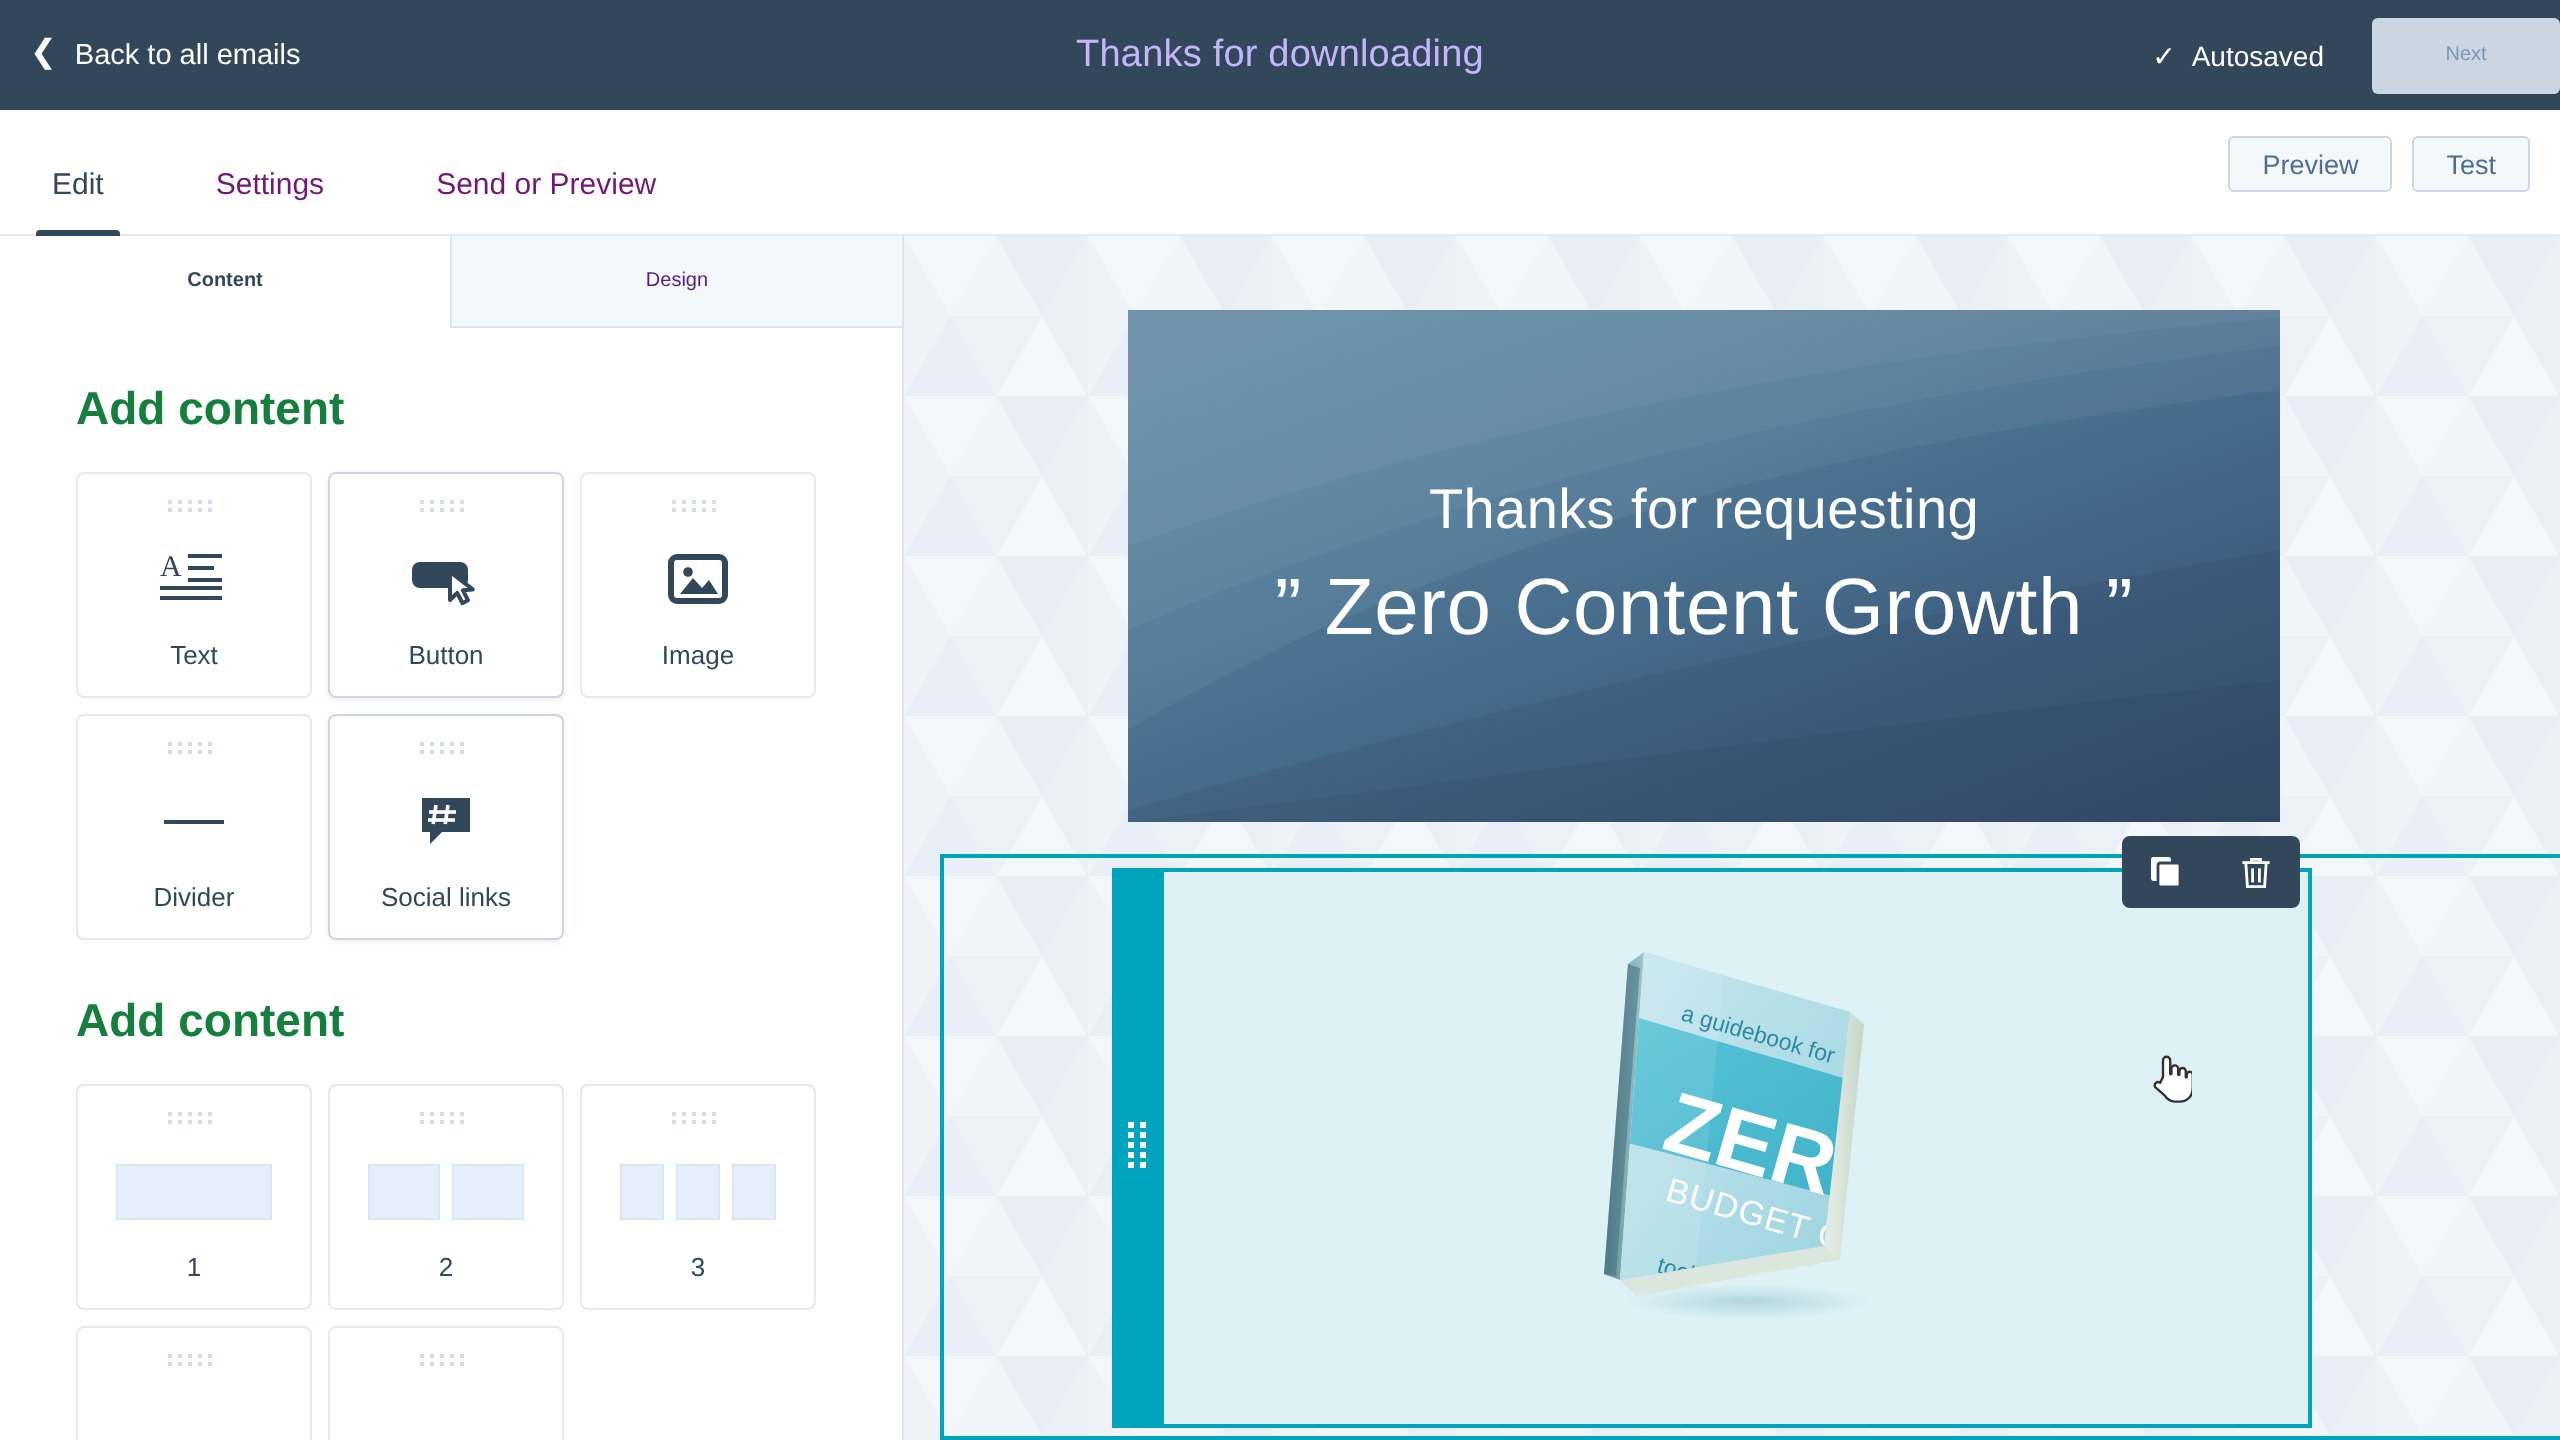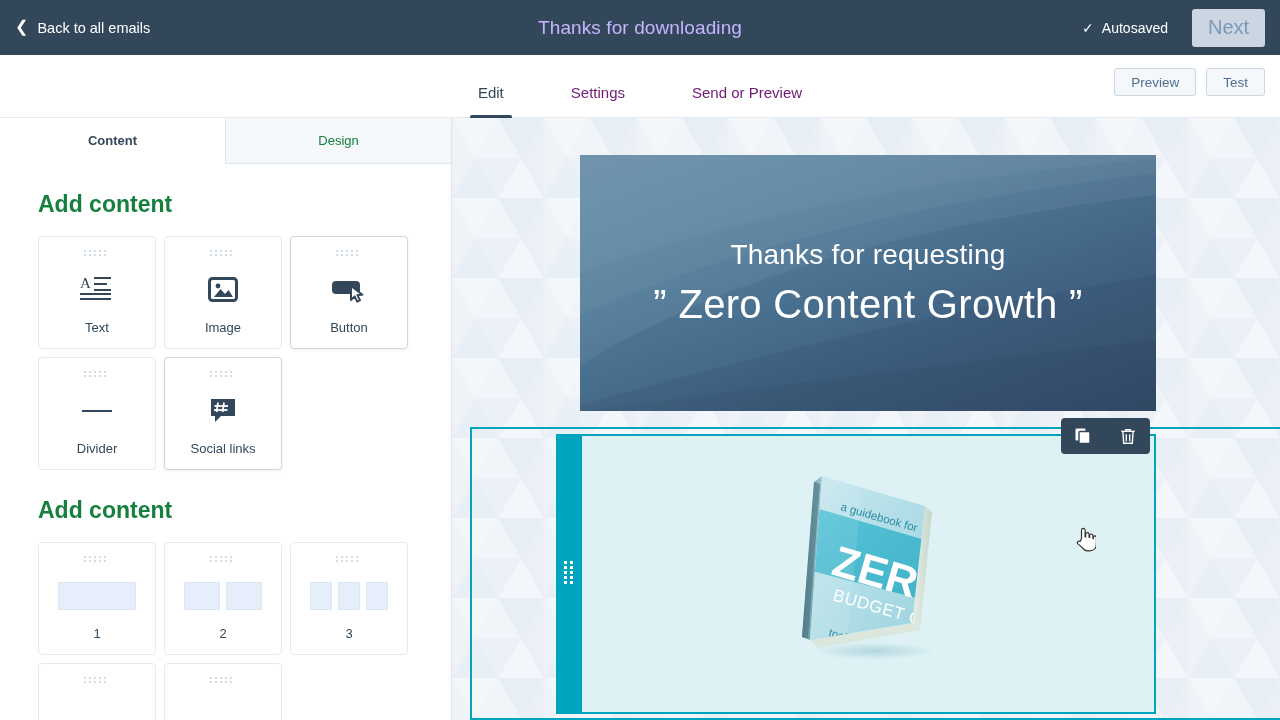--- a/index.html
+++ b/index.html
@@ -29,34 +29,34 @@
   .topbar-right {
     position: absolute; right: 0; top: 0; height: 55px;
     display: flex; align-items: center; gap: 0;
   }
   .autosaved {
     display: flex; align-items: center; gap: 8px;
     color: #ffffff; font-size: 14px; margin-right: 24px;
   }
   .check-ico { font-size: 14px; line-height: 1; }
   .next-btn {
-    width: 73px; height: 38px; margin-right: 15px;
+    width: 94px; height: 38px; 
     background: #cbd6e2; color: #7c98b6; border: none; border-radius: 3px;
-    font-size: 20px; font-family: inherit; cursor: default;
+    font-size: 10px; font-family: inherit; cursor: default;
     display: flex; align-items: center; justify-content: center;
   }
 
   
   .tabbar {
     position: absolute; left: 0; top: 55px; width: 1280px; height: 63px;
     background: #ffffff; border-bottom: 1px solid #e5eaef;
   }
   .tabs {
     position: absolute; left: 0; right: 0; top: 0; height: 63px;
-    display: flex; justify-content: center; align-items: flex-end; gap: 15px;
+    display: flex; align-items: flex-end; gap: 4px;
   }
   .tab {
     position: relative; padding: 0 26px 17px 26px;
     font-size: 15px; color: #701a75; cursor: pointer; white-space: nowrap;
   }
   .tab.active { color: #33475b; font-weight: 400; }
   .tab.active::after {
     content: ""; position: absolute; left: 18px; right: 18px; bottom: -1px;
     height: 4px; background: #33475b; border-radius: 2px 2px 0 0;
   }
@@ -71,28 +71,28 @@
   }
 
   
   .sidebar {
     position: absolute; left: 0; top: 118px; width: 452px; height: 602px;
     background: #ffffff; border-right: 1px solid #dfe3eb; overflow: hidden;
   }
   .side-tabs { display: flex; height: 46px; }
   .side-tab {
     flex: 1; display: flex; align-items: center; justify-content: center;
-    font-size: 13px; cursor: pointer; position: relative;
+    font-size: 10px; cursor: pointer; position: relative;
   }
   .side-tab.active {
     background: #ffffff; color: #33475b; font-weight: 700;
     border-bottom: 1px solid transparent;
   }
   .side-tab.inactive {
-    background: #f5f8fa; color: #15803d;
+    background: #f5f8fa; color: #4c1d95;
     border-bottom: 1px solid #dfe3eb; border-left: 1px solid #dfe3eb;
   }
   .side-body { padding: 0 38px; }
   .section-title {
     font-size: 23px; font-weight: 700; color: #15803d;
     margin-top: 27px; margin-bottom: 18px;
   }
   .card-grid { display: flex; flex-wrap: wrap; gap: 8px; }
   .card {
     width: 118px; height: 113px; background: #ffffff;
@@ -120,21 +120,21 @@
   
   .canvas {
     position: absolute; left: 452px; top: 118px; width: 828px; height: 602px;
     overflow: hidden;
     background-color: #eef2f7;
   }
   .poly {
     position: absolute; left: 0; top: 0; width: 100%; height: 100%;
   }
   .email-wrap {
-    position: absolute; left: 128px; top: 37px; width: 576px;
+    position: absolute; left: 112px; top: 37px; width: 576px;
   }
   .hero {
     width: 576px; height: 256px; position: relative; overflow: hidden;
     background: linear-gradient(160deg, #5d87a4 0%, #4e7795 38%, #3f5f80 70%, #36506e 100%);
     display: flex; flex-direction: column; align-items: center; justify-content: center;
   }
   .hero svg { position: absolute; inset: 0; }
   .hero-l1 {
     position: relative; color: #ffffff; font-size: 28px; font-weight: 400;
     letter-spacing: .2px; z-index: 2;
@@ -234,20 +234,44 @@
               <rect x="14" y="9" width="13" height="2"></rect>
               <rect x="14" y="15" width="17" height="2"></rect>
               <rect x="0" y="19" width="31" height="2"></rect>
               <rect x="0" y="24" width="31" height="2"></rect>
             </g>
           </svg>
         </div>
         <div class="card-label">Text</div>
       </div>
 
+      <div class="card hover">
+        <svg class="dots" viewBox="0 0 26 9">
+          <g fill="#b0c2d6">
+            <rect x="0" y="0" width="2" height="2"></rect>
+              <rect x="5" y="0" width="2" height="2"></rect>
+              <rect x="10" y="0" width="2" height="2"></rect>
+              <rect x="15" y="0" width="2" height="2"></rect>
+              <rect x="20" y="0" width="2" height="2"></rect>
+            <rect x="0" y="4" width="2" height="2"></rect>
+              <rect x="5" y="4" width="2" height="2"></rect>
+              <rect x="10" y="4" width="2" height="2"></rect>
+              <rect x="15" y="4" width="2" height="2"></rect>
+              <rect x="20" y="4" width="2" height="2"></rect>
+          </g>
+        </svg>
+        <div class="card-icon">
+          <svg width="36" height="26" viewBox="0 0 36 26">
+            <rect x="1" y="4" width="28" height="13" rx="4" fill="#33475b"></rect>
+            <path d="M20 9 l0 14 l3.6 -3.6 l2.6 5.2 l2.8 -1.5 l-2.6 -5 l5 -0.4 z" fill="#ffffff" stroke="#33475b" stroke-width="2" stroke-linejoin="round"></path>
+          </svg>
+        </div>
+        <div class="card-label">Button</div>
+      </div>
+
       <div class="card">
         <svg class="dots" viewBox="0 0 26 9">
           <g fill="#b0c2d6">
             <rect x="0" y="0" width="2" height="2"></rect>
               <rect x="5" y="0" width="2" height="2"></rect>
               <rect x="10" y="0" width="2" height="2"></rect>
               <rect x="15" y="0" width="2" height="2"></rect>
               <rect x="20" y="0" width="2" height="2"></rect>
             <rect x="0" y="4" width="2" height="2"></rect>
               <rect x="5" y="4" width="2" height="2"></rect>
@@ -257,44 +281,20 @@
           </g>
         </svg>
         <div class="card-icon">
           <svg width="30" height="28" viewBox="0 0 30 28">
             <rect x="1.5" y="2.5" width="27" height="22" rx="3" fill="none" stroke="#33475b" stroke-width="3"></rect>
             <circle cx="10" cy="10" r="2.4" fill="#33475b"></circle>
             <path d="M6 21 l6.5 -8 l4.5 5 l3.5 -4 l4.5 7 z" fill="#33475b"></path>
           </svg>
         </div>
         <div class="card-label">Image</div>
-      </div>
-
-      <div class="card hover">
-        <svg class="dots" viewBox="0 0 26 9">
-          <g fill="#b0c2d6">
-            <rect x="0" y="0" width="2" height="2"></rect>
-              <rect x="5" y="0" width="2" height="2"></rect>
-              <rect x="10" y="0" width="2" height="2"></rect>
-              <rect x="15" y="0" width="2" height="2"></rect>
-              <rect x="20" y="0" width="2" height="2"></rect>
-            <rect x="0" y="4" width="2" height="2"></rect>
-              <rect x="5" y="4" width="2" height="2"></rect>
-              <rect x="10" y="4" width="2" height="2"></rect>
-              <rect x="15" y="4" width="2" height="2"></rect>
-              <rect x="20" y="4" width="2" height="2"></rect>
-          </g>
-        </svg>
-        <div class="card-icon">
-          <svg width="36" height="26" viewBox="0 0 36 26">
-            <rect x="1" y="4" width="28" height="13" rx="4" fill="#33475b"></rect>
-            <path d="M20 9 l0 14 l3.6 -3.6 l2.6 5.2 l2.8 -1.5 l-2.6 -5 l5 -0.4 z" fill="#ffffff" stroke="#33475b" stroke-width="2" stroke-linejoin="round"></path>
-          </svg>
-        </div>
-        <div class="card-label">Button</div>
       </div>
 
       <div class="card">
         <svg class="dots" viewBox="0 0 26 9">
           <g fill="#b0c2d6">
             <rect x="0" y="0" width="2" height="2"></rect>
               <rect x="5" y="0" width="2" height="2"></rect>
               <rect x="10" y="0" width="2" height="2"></rect>
               <rect x="15" y="0" width="2" height="2"></rect>
               <rect x="20" y="0" width="2" height="2"></rect>

